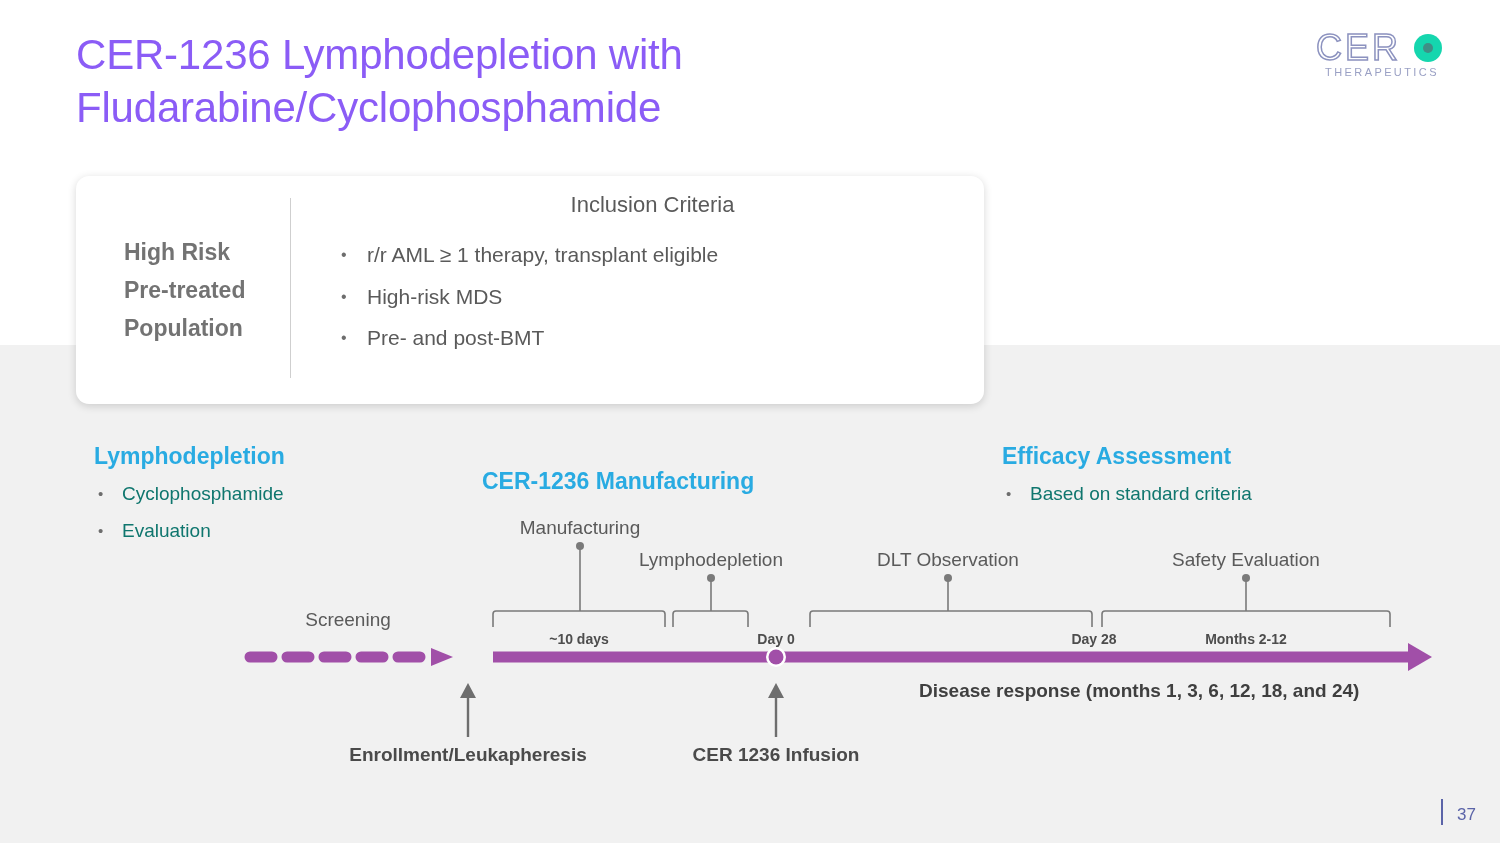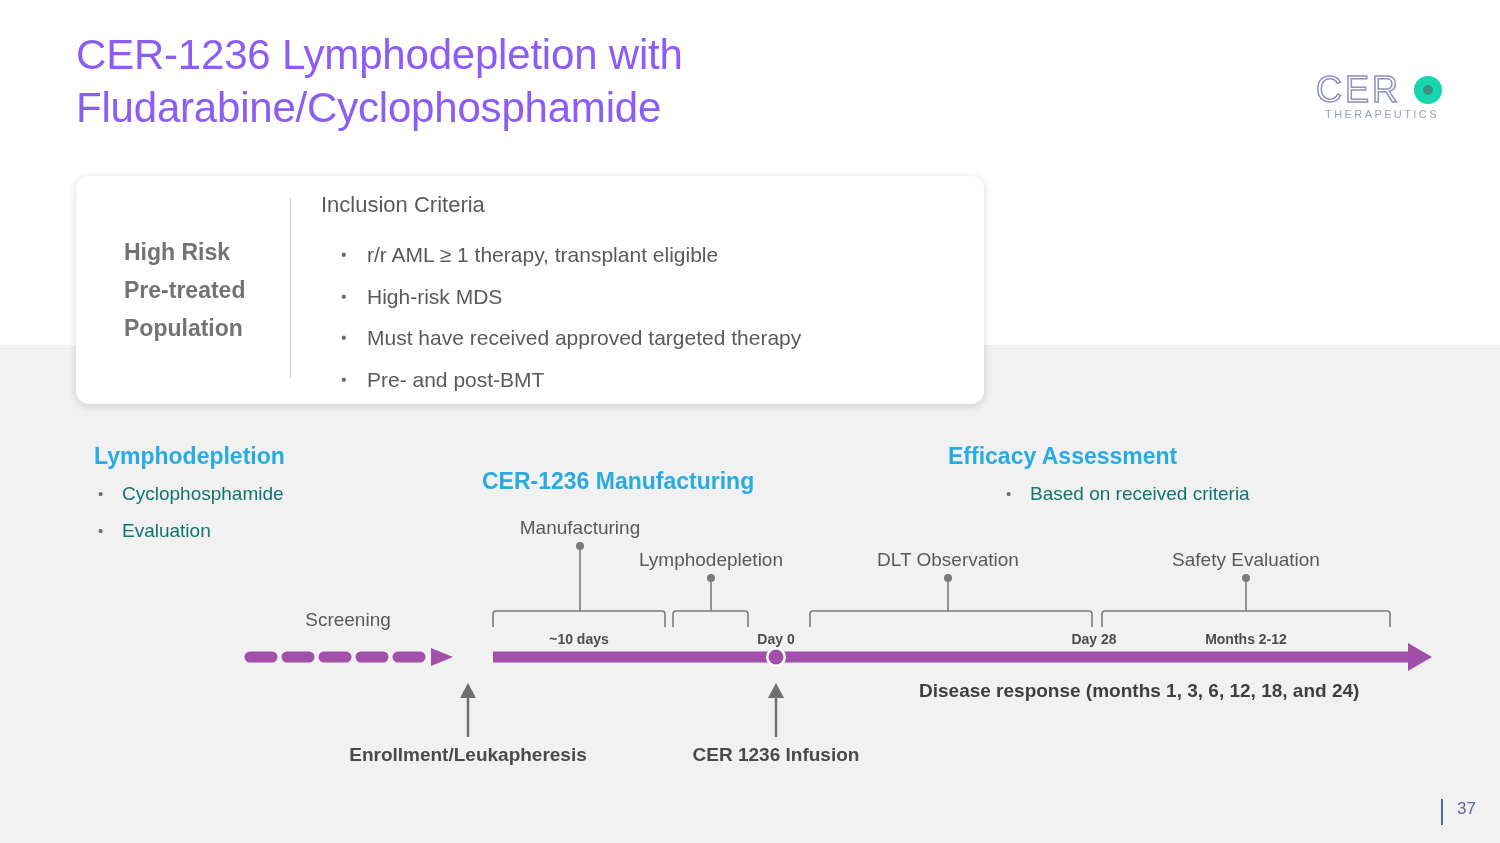--- a/index.html
+++ b/index.html
@@ -20,21 +20,21 @@
   
   #title{
     position:absolute;left:76px;top:28px;width:900px;
     color:#8b5cf6;
     font-size:42px;line-height:53px;font-weight:400;
     letter-spacing:-0.2px;
     white-space:pre-line;
   }
 
   
-  #logo{position:absolute;right:52px;top:28px;width:132px;height:60px;text-align:center;margin-top:42px;}
+  #logo{position:absolute;right:52px;top:28px;width:132px;height:60px;text-align:center;}
   #logo .mark{display:block;height:42px;position:relative;}
   #logo .mark svg{display:block;}
   #logo .sub{
     display:block;color:#9aa0c4;font-size:11px;letter-spacing:2.4px;
     margin-top:-4px;
   }
 
   
   #criteria-card{
     position:absolute;left:76px;top:176px;width:908px;height:228px;
@@ -49,21 +49,21 @@
     color:#737373;font-size:23px;font-weight:bold;line-height:38px;
     white-space:pre-line;
   }
   #criteria-card .vrule{
     width:1px;background:#cfcfcf;margin:22px 0 26px 0;flex:0 0 1px;
   }
   #criteria-card .crit-body{
     flex:1;padding:16px 0 0 30px;box-sizing:border-box;
   }
   #criteria-card .crit-head{
-    color:#5a5a5a;font-size:22px;margin-bottom:12px;
+    color:#5a5a5a;font-size:22px;margin-bottom:12px;text-align:center;
   }
   #criteria-card ul{list-style:none;margin:16px;padding:0;}
   #criteria-card li{
     color:#5a5a5a;font-size:21px;line-height:41.5px;
     position:relative;padding-left:30px;
   }
   #criteria-card li:before{
     content:"\2022";position:absolute;left:4px;top:0;
     color:#6d6d6d;font-size:16px;line-height:41.5px;
   }
@@ -77,21 +77,21 @@
     color:#0f766e;font-size:19px;line-height:37px;
     position:relative;padding-left:28px;white-space:nowrap;
   }
   .sect-bullets .b:before{
     content:"\2022";position:absolute;left:4px;top:0;color:#6d6d6d;
     font-size:15px;line-height:37px;
   }
   #head-ld{left:94px;top:443px;}
   #bul-ld{left:94px;top:475px;}
   #head-mfg{left:482px;top:443px;margin-top:25px;}
-  #head-eff{left:948px;top:443px;}
+  #head-eff{left:1002px;top:443px;}
   #bul-eff{left:1002px;top:475px;}
 
   
   #timeline{
     position:absolute;left:0;top:505px;width:1500px;height:290px;
   }
   .phase-label{
     fill:#5a5a5a;font-size:19px;font-family:"Liberation Sans","DejaVu Sans",sans-serif;
     text-anchor:middle;
   }
@@ -117,21 +117,21 @@
   .bracket{fill:none;stroke:#7a7a7a;stroke-width:1.6;}
   .stem{stroke:#7a7a7a;stroke-width:1.6;}
   .stem-dot{fill:#7a7a7a;}
   .tl-bar{stroke:#a14fa8;stroke-width:11;stroke-linecap:butt;}
   .tl-dash{stroke:#a14fa8;stroke-width:11;stroke-linecap:round;stroke-dasharray:22 15;}
   .up-arrow{stroke:#6e6e6e;stroke-width:2.4;fill:none;}
 
   
   #pagenum{
     position:absolute;right:24px;bottom:18px;
-    display:flex;align-items:flex-start;gap:14px;
+    display:flex;align-items:flex-end;gap:14px;
     color:#5b64a8;font-size:17px;
   }
   #pagenum .divider{
     width:2px;height:26px;background:#5b64a8;display:block;
   }
 </style>
 </head>
 <body>
 
 <div id="slide">
@@ -155,37 +155,36 @@
   <div id="criteria-card">
     <div class="pop-label">High Risk
 Pre-treated
 Population</div>
     <div class="vrule"></div>
     <div class="crit-body">
       <div class="crit-head">Inclusion Criteria</div>
       <ul>
         <li>r/r AML ≥ 1 therapy, transplant eligible</li>
         <li>High-risk MDS</li>
-        <li>Must have received approved targeted therapy</li>
         <li>Pre- and post-BMT</li>
       </ul>
     </div>
   </div>
 
   <div class="sect-head" id="head-ld">Lymphodepletion</div>
   <div class="sect-bullets" id="bul-ld">
     <div class="b">Cyclophosphamide</div>
     <div class="b">Evaluation</div>
   </div>
 
   <div class="sect-head" id="head-mfg">CER-1236 Manufacturing</div>
 
   <div class="sect-head" id="head-eff">Efficacy Assessment</div>
   <div class="sect-bullets" id="bul-eff">
-    <div class="b">Based on received criteria</div>
+    <div class="b">Based on standard criteria</div>
   </div>
 
   <svg id="timeline" viewBox="0 0 1500 290">
 
     <text class="phase-label" x="580" y="29">Manufacturing</text>
     <text class="phase-label" x="711" y="61">Lymphodepletion</text>
     <text class="phase-label" x="948" y="61">DLT Observation</text>
     <text class="phase-label" x="1246" y="61">Safety Evaluation</text>
 
     <g>

